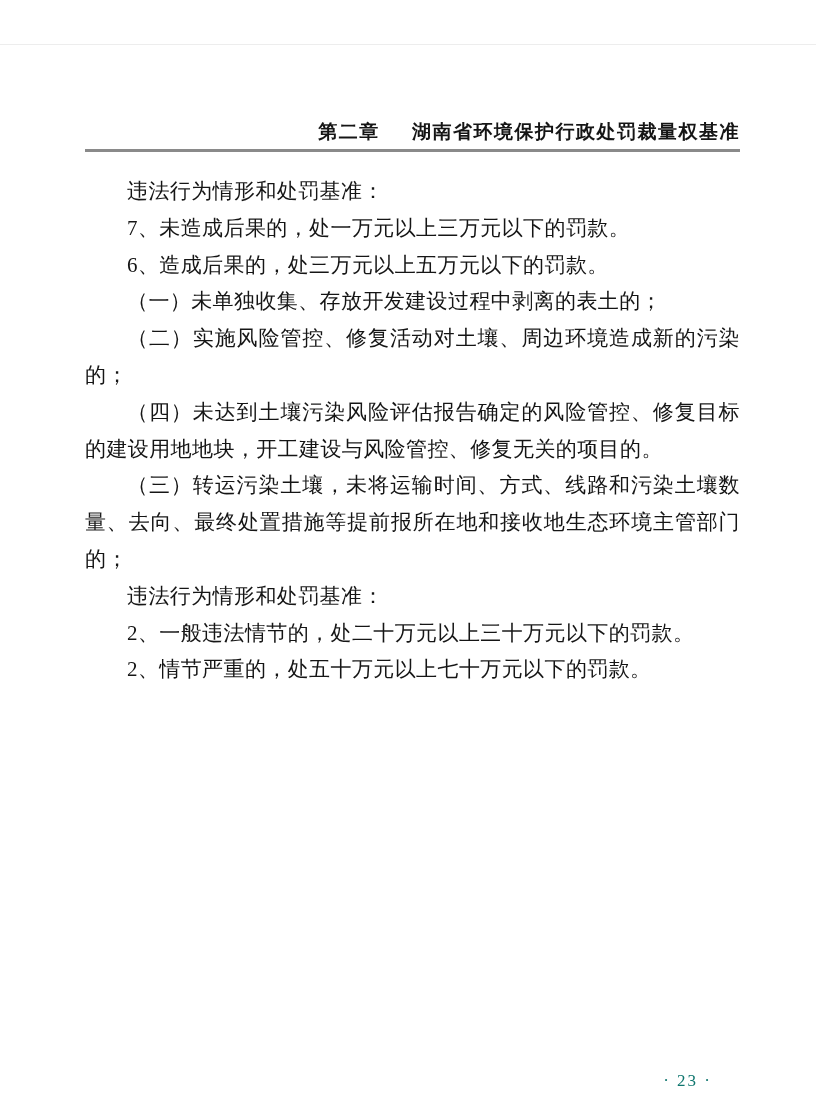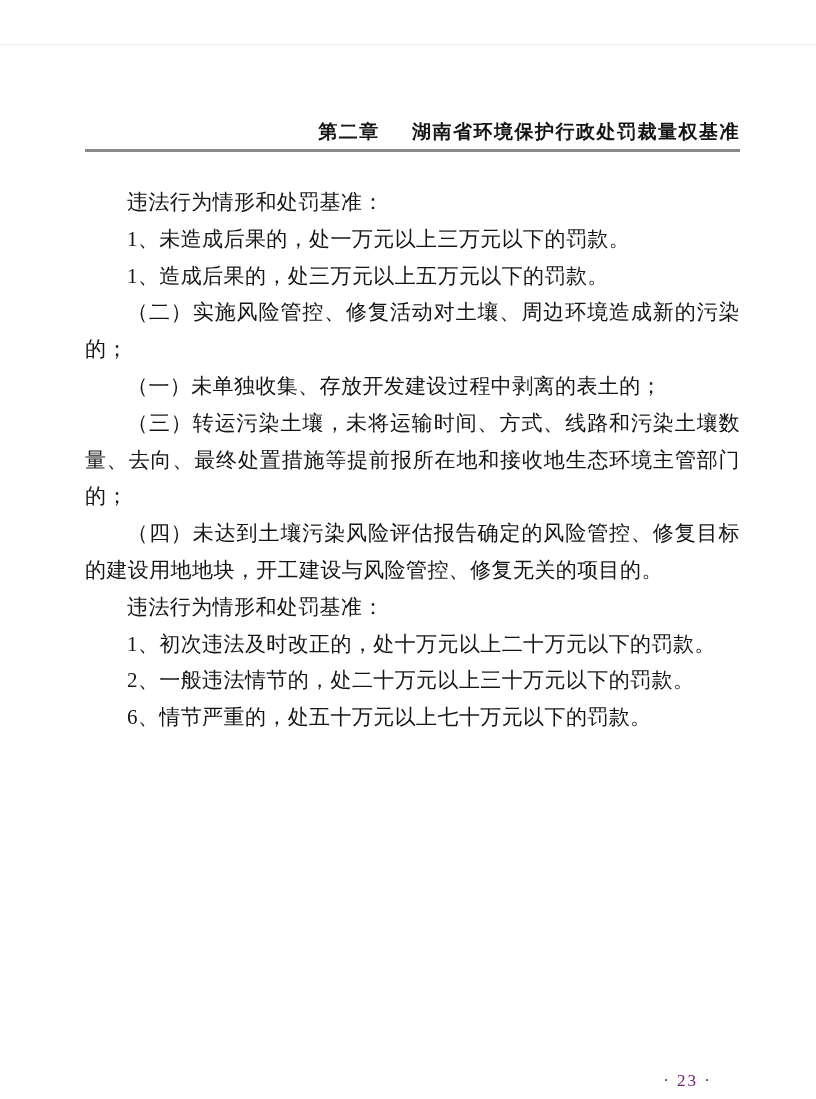--- a/index.html
+++ b/index.html
@@ -32,21 +32,21 @@
   }
   .chapter-number { margin-right: 1.7em; }
   .header-rule {
     margin-top: 4px;
     height: 3px;
     background: #8a8a8a;
   }
   
   .doc-body {
     position: absolute;
-    top: 139px;
+    top: 128px;
     left: 85px;
     right: 76px;
     font-size: 21px;
     line-height: 36.8px;
     text-align: justify;
     text-justify: inter-ideograph;
     letter-spacing: 0.4px;
   }
   .doc-body p {
     margin: 0;
@@ -57,44 +57,43 @@
     font-weight: bold;
     margin-right: 0.75em;
   }
   
   .page-number {
     position: absolute;
     top: 1026px;
     right: 104px;
     font-size: 17px;
     letter-spacing: 2px;
-    color: #701a75;
+    color: #0f766e;
   }
 </style>
 </head>
 <body>
 
 <div class="page">
 
   <div class="page-header">
     <div class="header-text">
       <span class="chapter-number">第二章</span><span>湖南省环境保护行政处罚裁量权基准</span>
     </div>
     <div class="header-rule"></div>
   </div>
 
   <div class="doc-body">
     <p>违法行为情形和处罚基准：</p>
-    <p>1、未造成后果的，处一万元以上三万元以下的罚款。</p>
-    <p>1、造成后果的，处三万元以上五万元以下的罚款。</p>
+    <p>7、未造成后果的，处一万元以上三万元以下的罚款。</p>
+    <p>6、造成后果的，处三万元以上五万元以下的罚款。</p>
+    <p>（一）未单独收集、存放开发建设过程中剥离的表土的；</p>
     <p>（二）实施风险管控、修复活动对土壤、周边环境造成新的污染的；</p>
-    <p>（一）未单独收集、存放开发建设过程中剥离的表土的；</p>
+    <p>（四）未达到土壤污染风险评估报告确定的风险管控、修复目标的建设用地地块，开工建设与风险管控、修复无关的项目的。</p>
     <p>（三）转运污染土壤，未将运输时间、方式、线路和污染土壤数量、去向、最终处置措施等提前报所在地和接收地生态环境主管部门的；</p>
-    <p>（四）未达到土壤污染风险评估报告确定的风险管控、修复目标的建设用地地块，开工建设与风险管控、修复无关的项目的。</p>
     <p>违法行为情形和处罚基准：</p>
-    <p>1、初次违法及时改正的，处十万元以上二十万元以下的罚款。</p>
     <p>2、一般违法情节的，处二十万元以上三十万元以下的罚款。</p>
-    <p>6、情节严重的，处五十万元以上七十万元以下的罚款。</p>
+    <p>2、情节严重的，处五十万元以上七十万元以下的罚款。</p>
   </div>
 
   <span class="page-number">· 23 ·</span>
 
 </div>
 
 </body></html>

